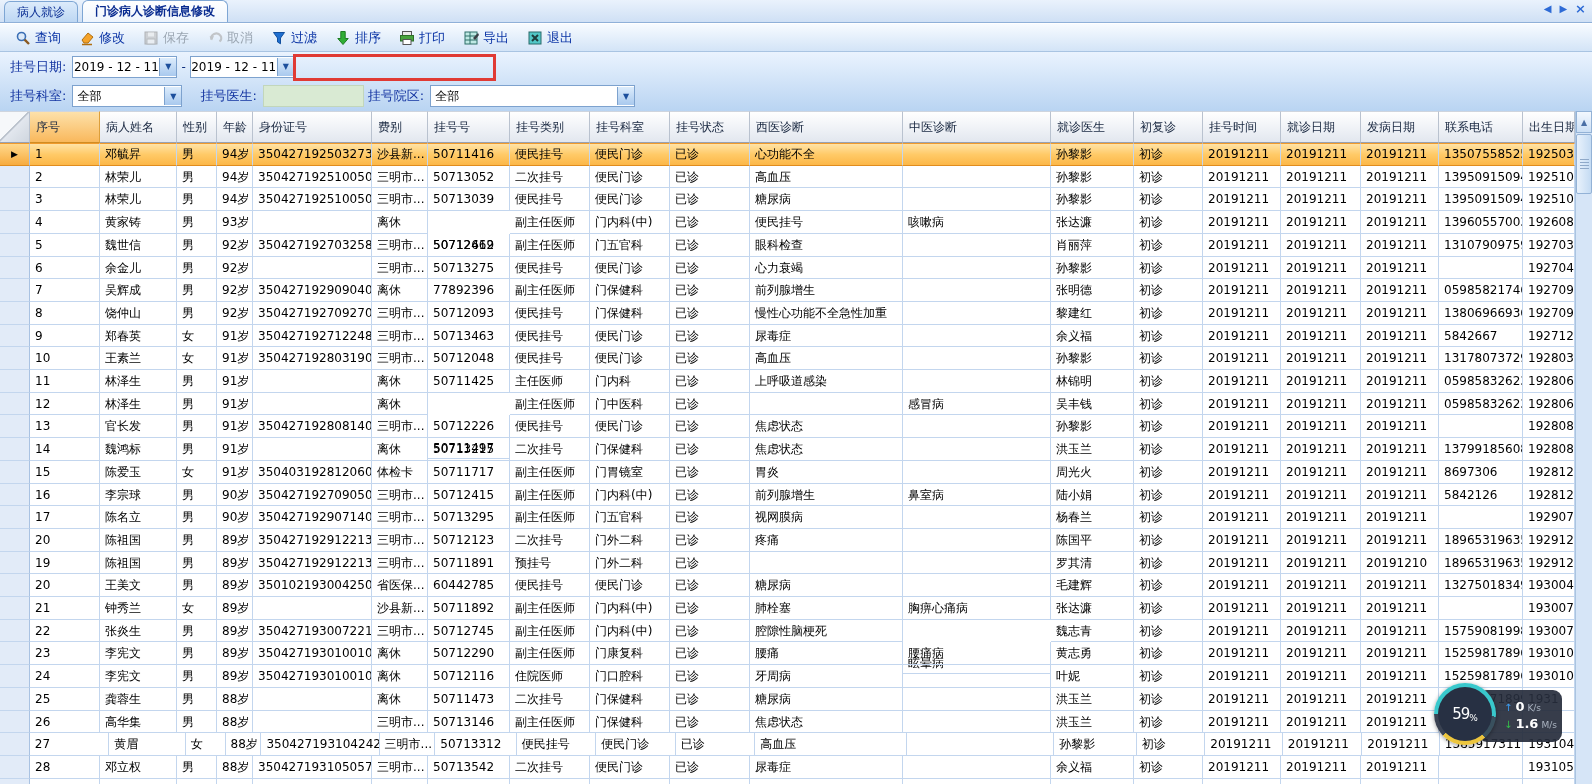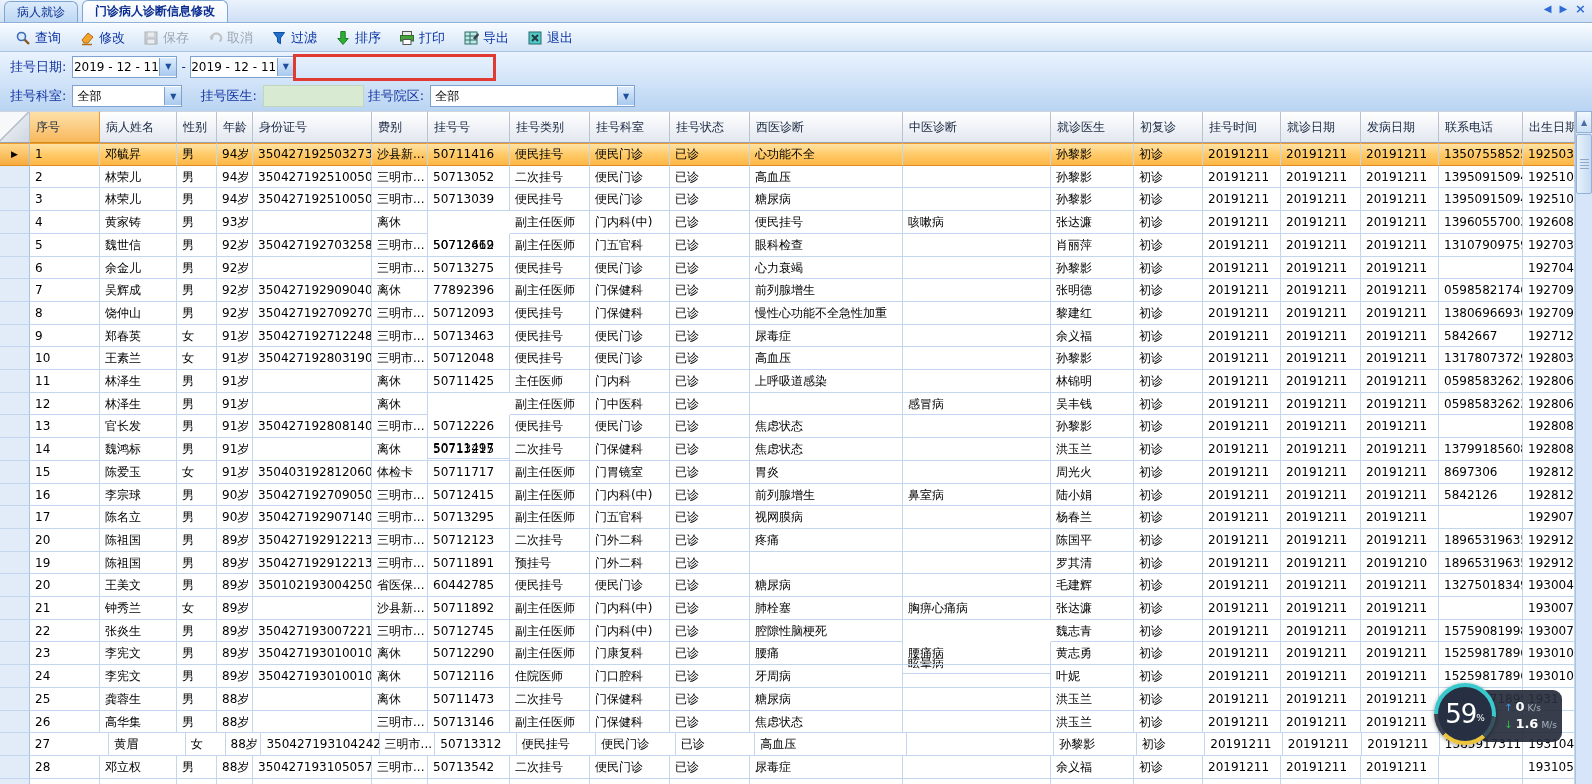--- a/index.html
+++ b/index.html
@@ -130,21 +130,21 @@
   .ring{
     position:absolute;left:1434px;top:683px;width:62px;height:62px;border-radius:50%;z-index:6;
     background:conic-gradient(#39c8cc 0 95deg,#39505e 95deg 140deg,#ecc53d 140deg 225deg,#3a4252 225deg 270deg,#39c8cc 270deg 360deg);
     display:flex;align-items:center;justify-content:center;
     box-shadow:0 1px 4px rgba(0,0,0,.4);
   }
   .ring .inner{
     width:54px;height:54px;border-radius:50%;background:#273043;
     display:flex;align-items:center;justify-content:center;color:#fff;
   }
-  .ring .pct{font-size:26px;letter-spacing:-1px;}
+  .ring .pct{font-size:15px;letter-spacing:-1px;}
   .ring .psign{font-size:9px;margin-top:8px;}
 </style>
 </head>
 <body>
 
 <div class="tabbar">
   <div class="tab">病人就诊</div>
   <div class="tab active">门诊病人诊断信息修改</div>
   <div class="tabctrl">
     <span>◀</span>

